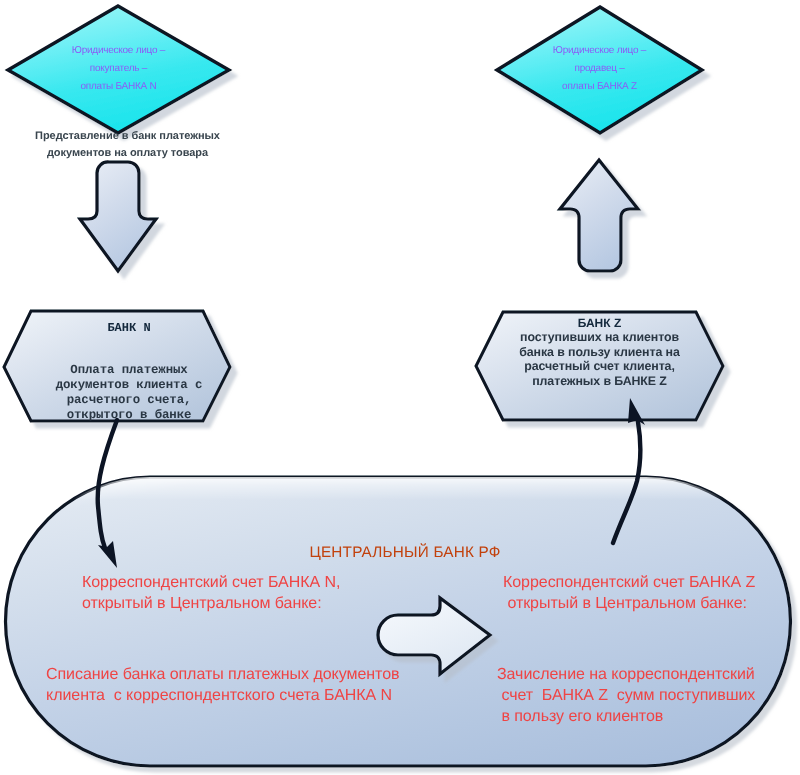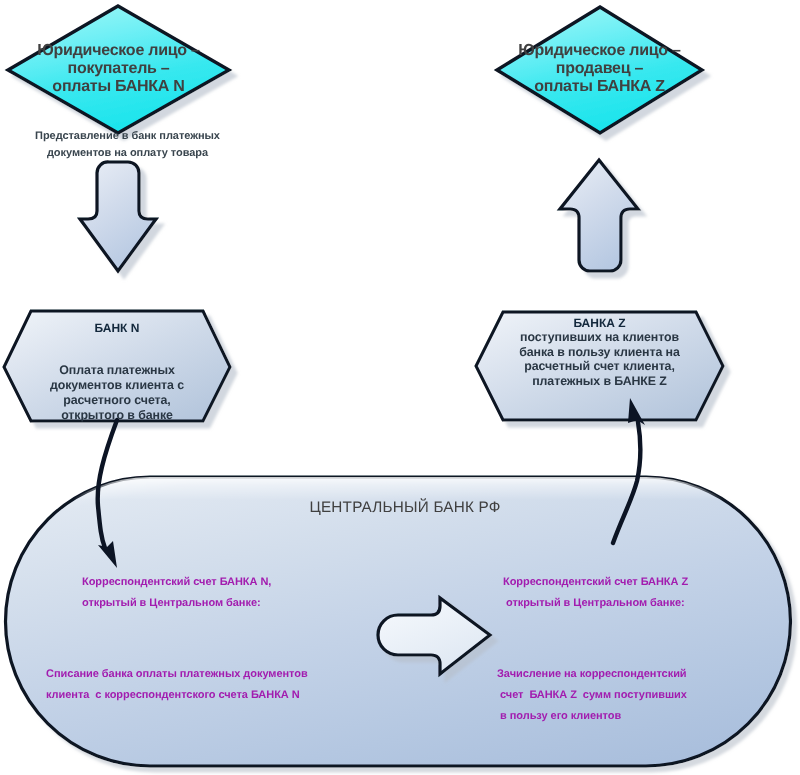--- a/index.html
+++ b/index.html
@@ -3,26 +3,26 @@
 <meta charset="utf-8">
 <title>Diagram</title>
 <style>
   html,body{margin:0;padding:0;}
   body{width:800px;height:775px;background:#ffffff;
        font-family:"Liberation Sans",sans-serif;overflow:hidden;
        -webkit-font-smoothing:antialiased;text-rendering:geometricPrecision;}
   #stage{position:relative;width:800px;height:775px;background:#fff;}
   svg#canvas{position:absolute;left:0;top:0;width:800px;height:775px;display:block;}
   .tx{position:absolute;text-align:center;white-space:nowrap;}
-  .cyan-txt{color:#404040;font-weight:bold;font-size:16px;letter-spacing:-0.25px;}
+  .cyan-txt{color:#8b5cf6;font-weight:normal;font-size:10px;letter-spacing:-0.25px;}
   .cap{color:#39454e;font-weight:bold;font-size:11px;letter-spacing:-0.05px;}
   .hex-title{color:#13283c;font-weight:bold;font-size:12px;}
   .hex-txt{color:#2a3744;font-weight:bold;font-size:12.4px;letter-spacing:-0.1px;}
-  .cbr-title{color:#404040;font-weight:normal;font-size:15.3px;letter-spacing:0.2px;}
-  .cbr-txt{color:#a21caf;font-weight:bold;font-size:11px;letter-spacing:-0.05px;}
+  .cbr-title{color:#c2410c;font-weight:normal;font-size:15.3px;letter-spacing:0.2px;margin-top:45px;}
+  .cbr-txt{color:#ef4444;font-weight:normal;font-size:16px;letter-spacing:-0.05px;}
 </style>
 </head>
 <body>
 
 <div id="stage">
 <svg id="canvas" viewBox="0 0 800 775">
   <defs>
     <linearGradient id="gDia" x1="0.18" y1="0" x2="0.55" y2="1">
       <stop offset="0" stop-color="#9df7f5"></stop>
       <stop offset="0.30" stop-color="#6eeff5"></stop>
@@ -120,32 +120,32 @@
   <div>Юридическое лицо –</div>
   <div>продавец –</div>
   <div>оплаты БАНКА Z</div>
 </div>
 
 <div class="tx cap" style="left:18px;top:128px;width:219px;line-height:17px;">
   <div>Представление в банк платежных</div>
   <div>документов на оплату товара</div>
 </div>
 
-<div class="tx" style="left:4px;top:321px;width:226px;">
+<div class="tx" style="left:16px;top:321px;width:226px;font-family:Liberation Mono, monospace;">
   <div class="hex-title">БАНК N</div>
   <div class="hex-txt" style="line-height:15px;margin-top:28px;">
     <div>Оплата платежных</div>
     <div>документов клиента с</div>
     <div>расчетного счета,</div>
     <div>открытого в банке</div>
   </div>
 </div>
 
 <div class="tx" style="left:476px;top:316px;width:247px;">
-  <div class="hex-title">БАНКА Z</div>
+  <div class="hex-title">БАНК Z</div>
   <div class="hex-txt" style="line-height:14.7px;">
     <div>поступивших на клиентов</div>
     <div>банка в пользу клиента на</div>
     <div>расчетный счет клиента,</div>
     <div>платежных в БАНКЕ Z</div>
   </div>
 </div>
 
 <div class="tx cbr-title" style="left:205px;top:499px;width:400px;">ЦЕНТРАЛЬНЫЙ БАНК РФ</div>
 

